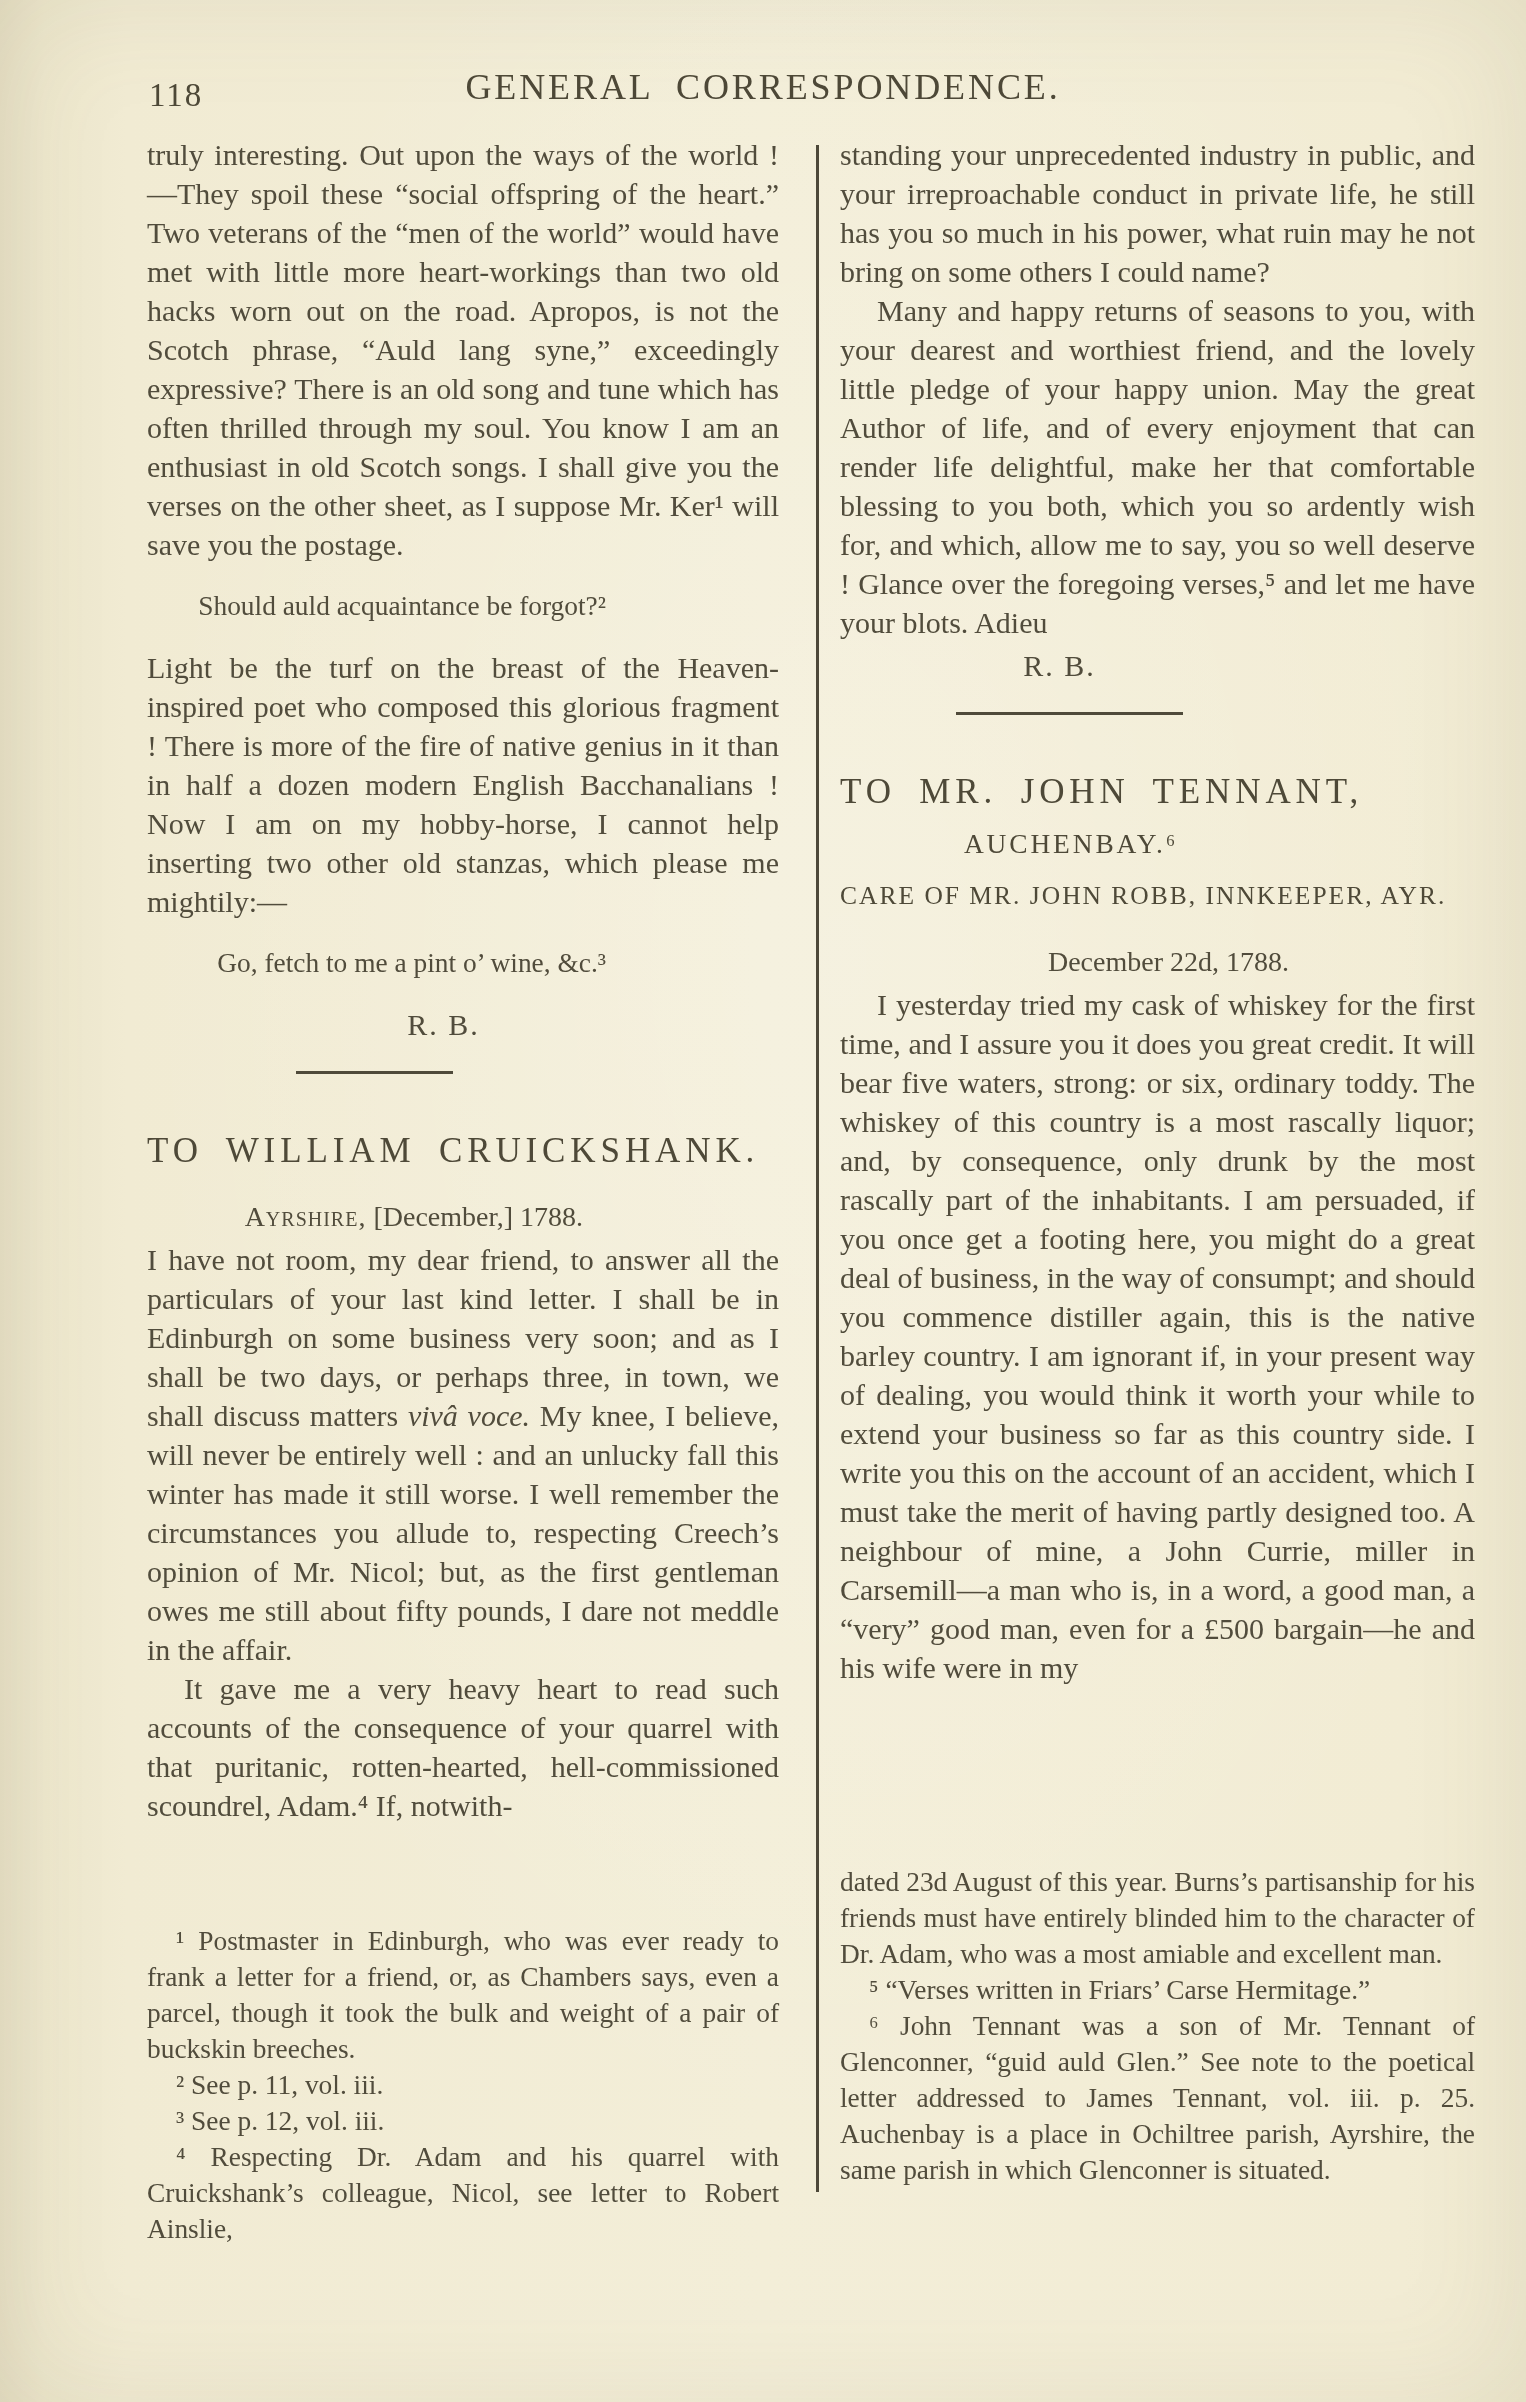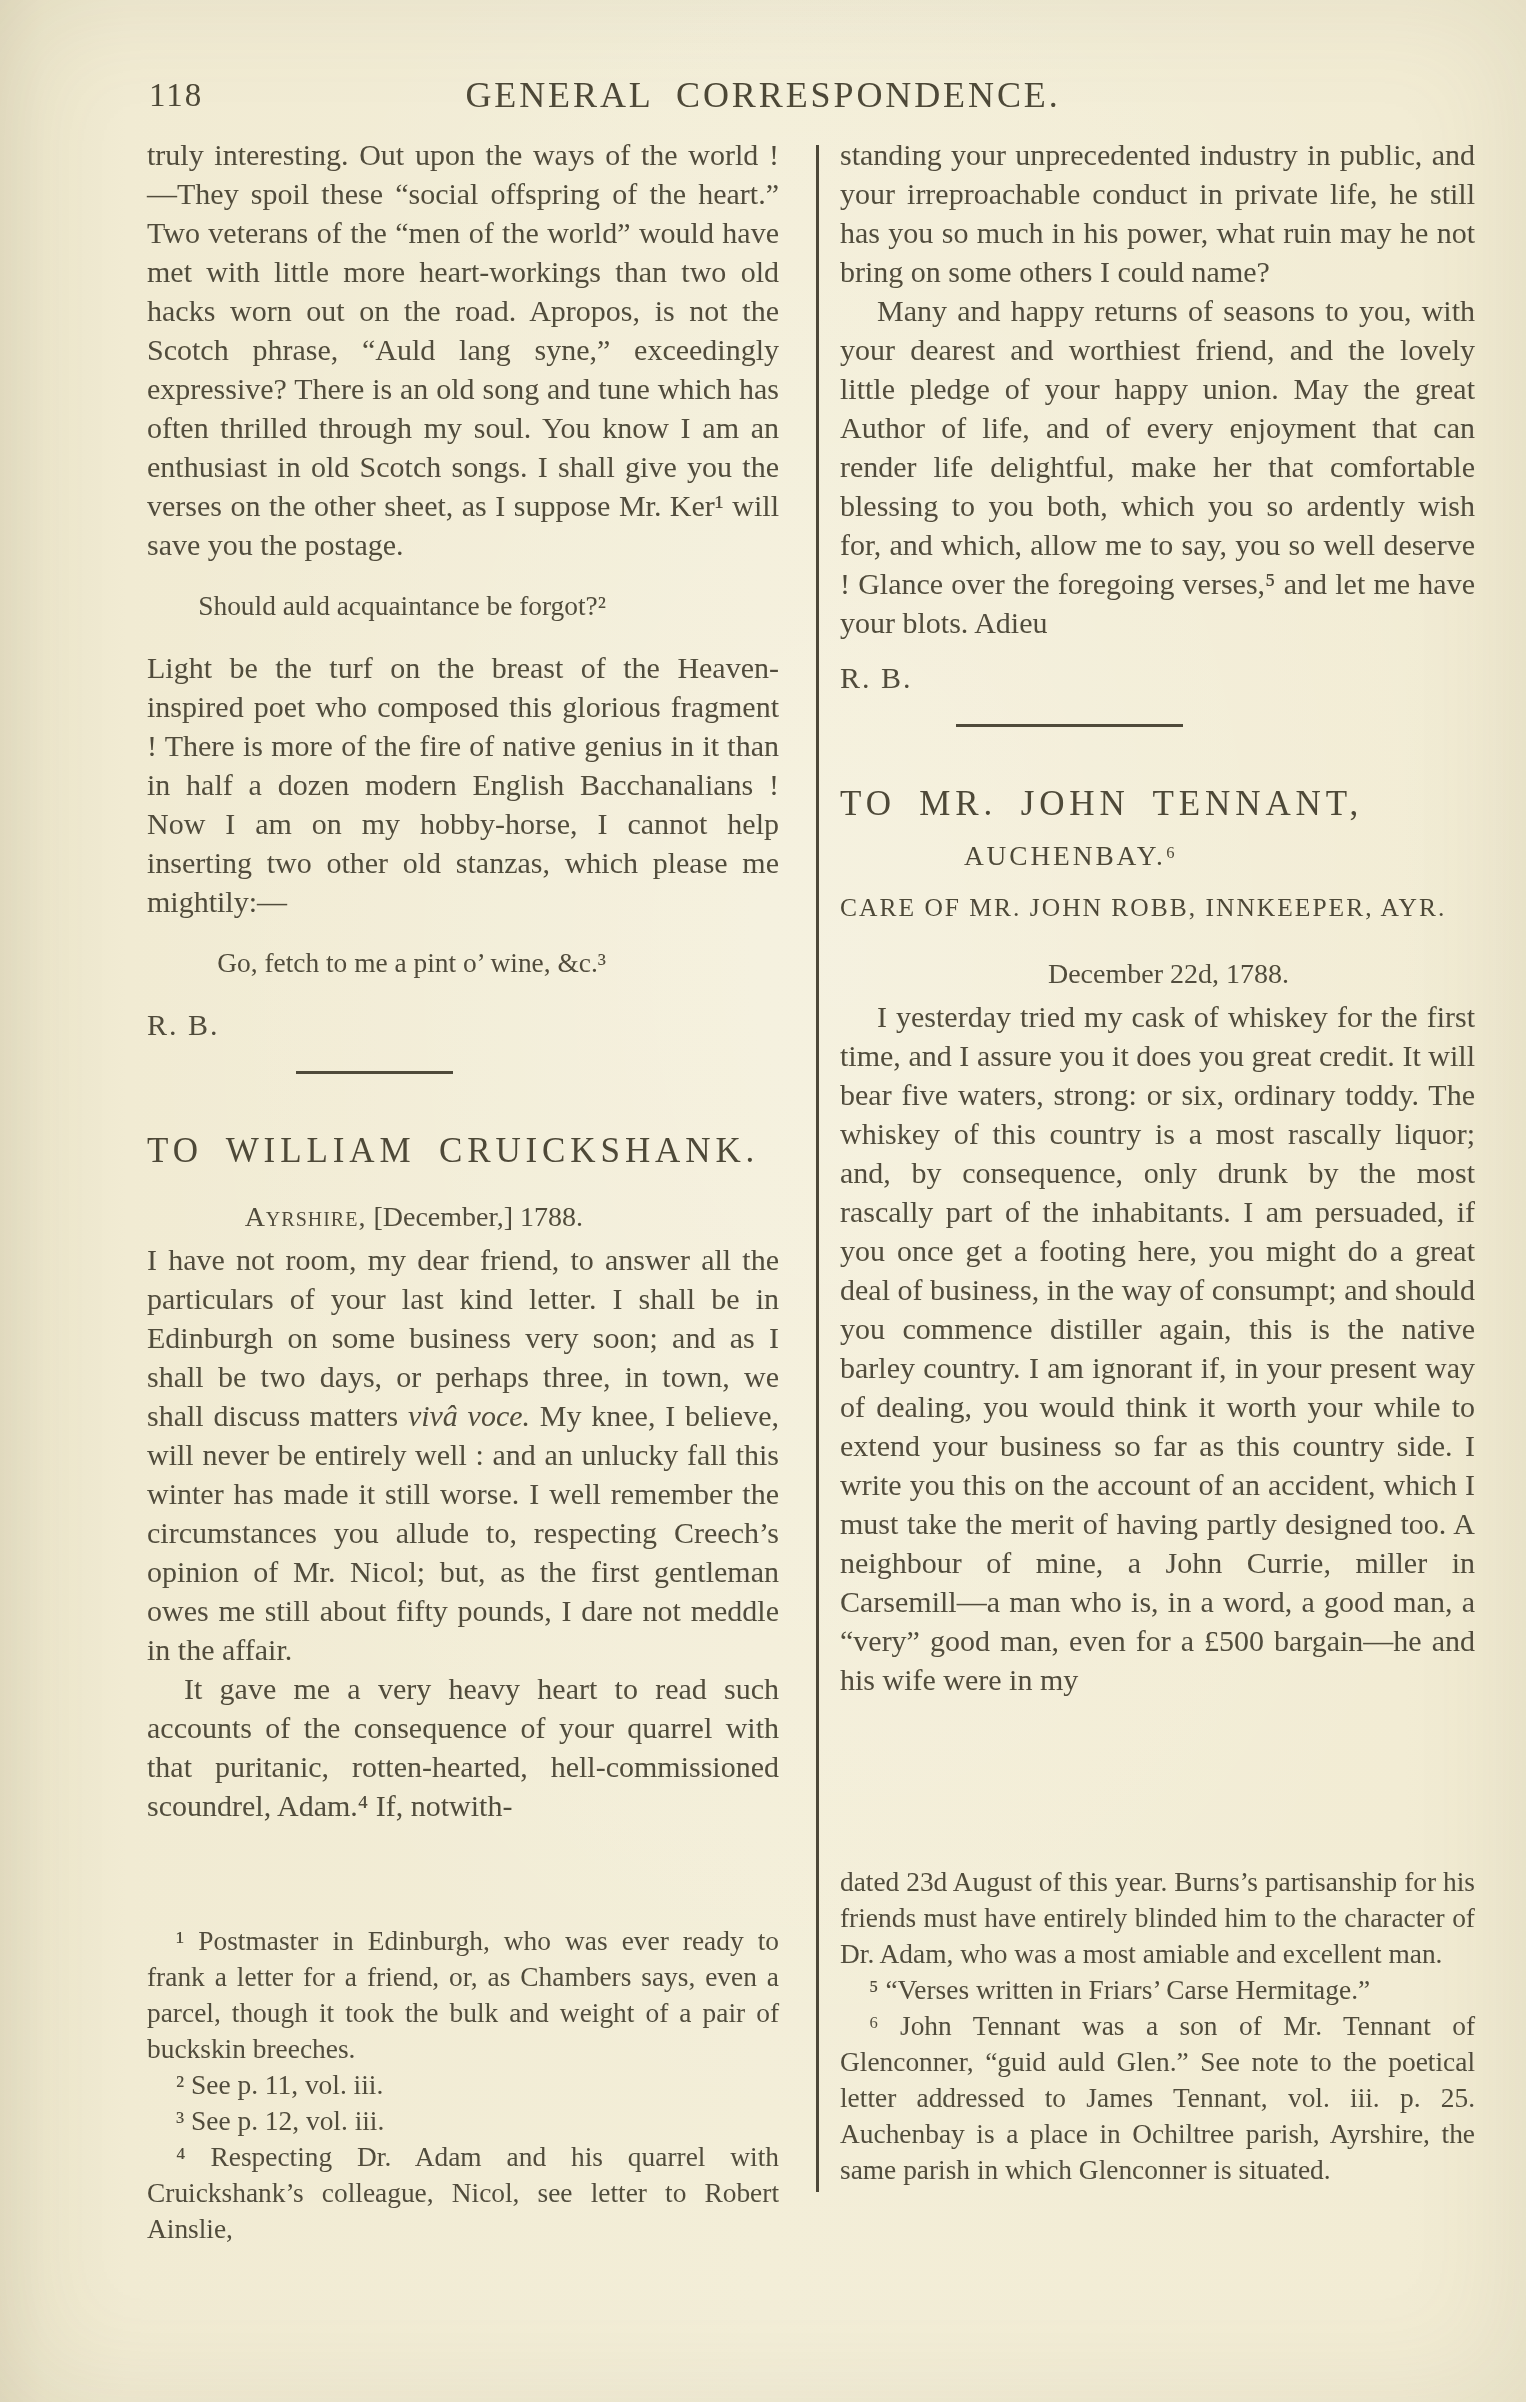--- a/index.html
+++ b/index.html
@@ -18,21 +18,21 @@
       linear-gradient(90deg,#e6dfc5 0px,#ede7cd 44px,#f1ebd3 127px,#f3eed8 50%,#f2ecd4 92%,#efe9d0 100%);
     overflow:hidden;
   }
   .page::after{
     content:"";position:absolute;inset:0;pointer-events:none;
     box-shadow:inset 0 0 118px rgba(120,110,70,0.10);
   }
 
   
   .running-head{
-    position:absolute;top:74px;left:0;width:100%;
+    position:absolute;top:66px;left:0;width:100%;
     text-align:center;
     font-size:36px;letter-spacing:2.9px;word-spacing:11.8px;
     color:#4e4938;
   }
   .page-number{
     position:absolute;top:77px;left:149px;
     font-size:33px;letter-spacing:2px;color:#4e4938;
   }
 
   
@@ -52,21 +52,21 @@
   p{margin:0;}
   .indent{text-indent:37px;}
 
   .verse{
     text-align:right;
     padding-right:173px;
     font-size:27.4px;line-height:33px;
     margin:25.5px 0 25.5px 0;
   }
   .signature{
-    text-align:left;margin-top:16px;
+    text-align:center;margin-top:4px;
     font-size:30px;letter-spacing:2px;
   }
   .sig-left{padding-right:39px;}
   .sig-right{padding-right:196px;}
 
   .rule{
     height:2.9px;background:#4f4a3a;border:0;
     margin-top:27.4px;margin-bottom:0;
   }
   .rule-left{width:157px;margin-left:149px;}

